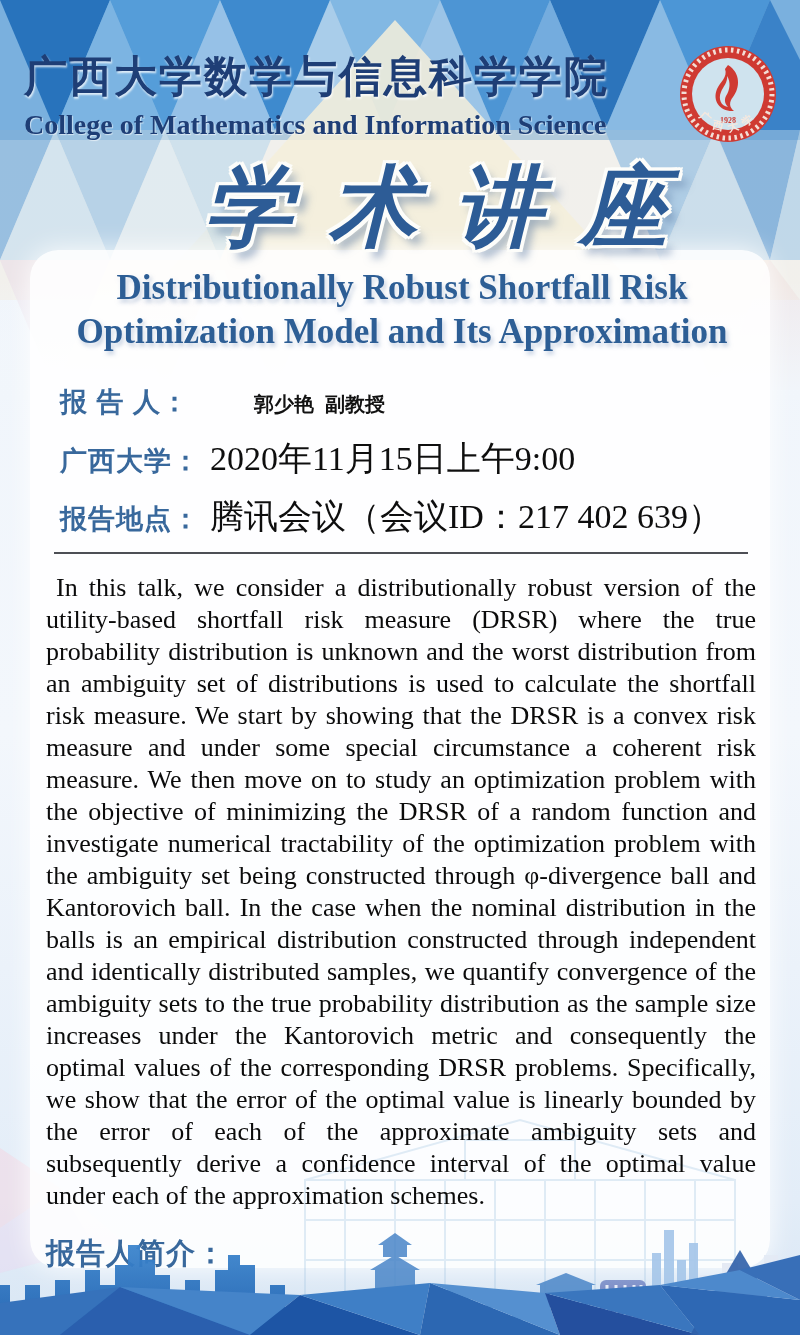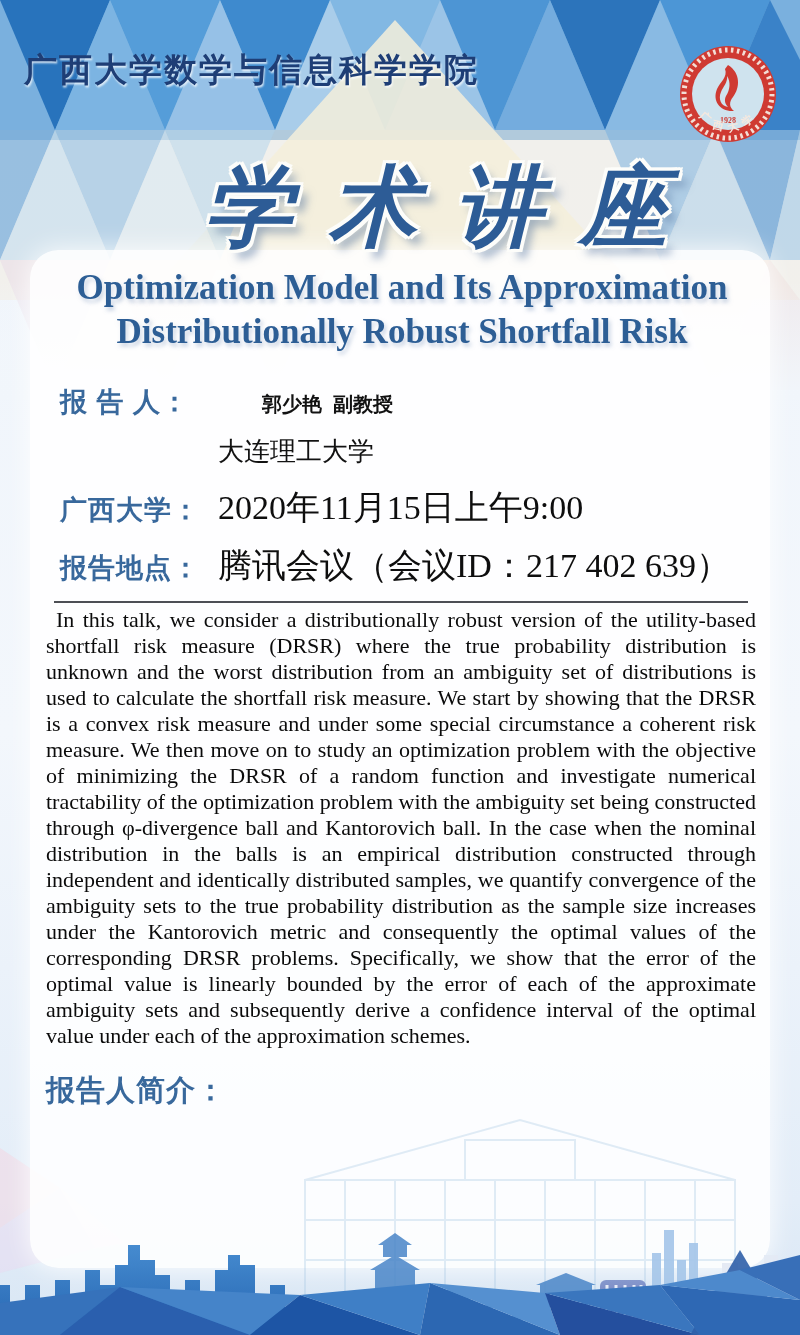--- a/index.html
+++ b/index.html
@@ -6,21 +6,21 @@
   .poster{
     position:relative; width:800px; height:1335px; overflow:hidden;
     background:linear-gradient(180deg,#eef4fb 0%,#f3f7fc 55%,#e3edf8 90%,#d8e6f4 100%);
     font-family:"Liberation Sans", sans-serif;
   }
   svg{display:block;}
   .top-mosaic{position:absolute;top:0;left:0;}
   .header-text{position:absolute;top:48px;left:24px;z-index:3;}
   .college-cn{
     font-family:"Liberation Serif", serif; font-weight:bold;
-    font-size:33px; letter-spacing:2px; color:#1e3e76;
+    font-size:43px; letter-spacing:2px; color:#1e3e76;
     text-shadow:1px 2px 2px rgba(255,255,255,.75);
   }
   .college-en{
     font-family:"Liberation Serif", serif; font-weight:bold;
     font-size:28px; color:#1e3e76; margin-top:3px;
     text-shadow:1px 1px 1px rgba(255,255,255,.6);
   }
   .seal{position:absolute;top:44px;left:678px;width:100px;height:100px;z-index:3;}
   .banner-title{
     position:absolute; top:148px; left:0; width:100%; z-index:3;
@@ -41,40 +41,40 @@
     box-shadow:0 0 26px rgba(255,255,255,.9);
   }
   .panel > *{position:relative;z-index:1;}
   .watermark{position:absolute;left:255px;top:600px;z-index:0;opacity:.34;}
   .talk-title{
     text-align:center; font-family:"Liberation Serif", serif; font-weight:bold;
     font-size:35px; line-height:44px; color:#2d5e95;
     text-shadow:0 0 6px #ffffff, 2px 3px 4px rgba(125,152,190,.55);
   }
   .info-section{margin-top:30px;padding-left:14px;}
-  .info-row{display:flex;align-items:baseline;gap:8px;}
+  .info-row{display:flex;align-items:baseline;}
   .info-label{
     color:#38689c; font-weight:bold; font-size:27px; width:150px; flex-shrink:0;
     white-space:pre-wrap; letter-spacing:1px;
   }
   .speaker-name{font-size:20px;font-weight:bold;color:#121212;white-space:pre-wrap;margin-left:44px;}
   .speaker-affiliation{font-size:26px;color:#121212;}
   .row-affil{margin-top:14px;}
   .row-time{margin-top:16px;}
   .row-venue{margin-top:12px;}
   .serif-value{
     font-family:"Liberation Serif", serif; font-size:34px; color:#0e0e0e; white-space:pre-wrap;
   }
   .divider{margin:12px 10px 0 8px;border:none;border-top:2px solid #4d4f55;height:0;}
   .section-heading{
     margin-top:12px; color:#38689c; font-weight:bold; font-size:29px; letter-spacing:1px;
   }
   .abstract-body{
-    margin:4px 2px 0 0; font-family:"Liberation Serif", serif;
-    font-size:22px; line-height:26px; text-align:justify; color:#0b0b0b;
+    margin:18px 2px 0 0; font-family:"Liberation Serif", serif;
+    font-size:26px; line-height:32px; text-align:justify; color:#0b0b0b;
     text-indent:10px;
   }
   .bio-heading{margin-top:22px;}
   .bio-body{
     margin:6px 2px 0 0; font-family:"Liberation Serif", serif;
     font-size:22px; line-height:29.5px; text-align:justify; color:#0b0b0b;
     text-indent:2em;
   }
   .pastel-corner{position:absolute;left:0;top:1148px;z-index:1;}
   .skyline{position:absolute;left:0;bottom:0;z-index:4;}
@@ -121,20 +121,21 @@
     <polygon points="110,260 220,260 165,390" fill="#f4e4d8" opacity="0.5"></polygon>
     <polygon points="55,390 110,260 165,390" fill="#f7eede" opacity="0.45"></polygon>
     <polygon points="220,260 330,260 275,390" fill="#f6ecd9" opacity="0.4"></polygon>
     <polygon points="660,260 770,260 715,390" fill="#f3dfd8" opacity="0.45"></polygon>
     <polygon points="715,390 770,260 800,300 800,390" fill="#edd9da" opacity="0.4"></polygon>
     <rect x="0" y="280" width="800" height="120" fill="url(#fadeWhite)"></rect>
   </svg>
 
   <div class="header-text">
     <div class="college-cn">广西大学数学与信息科学学院</div>
+    <div class="college-en">College of Mathematics and Information Science</div>
   </div>
 
   <svg class="seal" viewBox="0 0 100 100">
     <circle cx="50" cy="50" r="48" fill="#cf3a32"></circle>
     <circle cx="50" cy="50" r="44" fill="none" stroke="#f3ded6" stroke-width="5" stroke-dasharray="2.5 3.5"></circle>
     <circle cx="50" cy="50" r="36" fill="#cfe3ee"></circle>
     <path d="M50,21 C63,29 62,44 55,53 C51,58 51,63 56,67 C42,68 34,57 39,45 C42,38 50,33 47,25 Z" fill="#cf3a32"></path>
     <path d="M49,32 C53,38 52,46 48,52 C46,56 47,60 50,63 C43,62 40,55 43,48 C45,43 50,38 49,32 Z" fill="#cfe3ee"></path>
     <text x="50" y="79" text-anchor="middle" font-size="8" font-weight="bold" fill="#cf3a32" font-family="Liberation Serif, serif">1928</text>
     <defs>
@@ -161,31 +162,27 @@
         <line x1="160" y1="330" x2="160" y2="510"></line>
         <line x1="210" y1="330" x2="210" y2="510"></line>
         <line x1="260" y1="330" x2="260" y2="510"></line>
         <line x1="310" y1="330" x2="310" y2="510"></line>
         <line x1="360" y1="330" x2="360" y2="510"></line>
         <line x1="410" y1="330" x2="410" y2="510"></line>
         <rect x="180" y="290" width="110" height="40"></rect>
       </g>
     </svg>
 
+    <div class="talk-title">Distributionally Robust Shortfall Risk</div>
     <div class="talk-title">Optimization Model and Its Approximation</div>
-    <div class="talk-title">Distributionally Robust Shortfall Risk</div>
 
     <div class="info-section">
       <div class="info-row">
         <span class="info-label">报 告 人：</span>
         <span class="speaker-name">郭少艳  副教授</span>
-      </div>
-      <div class="info-row row-affil">
-        <span class="info-label"></span>
-        <span class="speaker-affiliation">大连理工大学</span>
       </div>
       <div class="info-row row-time">
         <span class="info-label">广西大学：</span>
         <span class="serif-value">2020年11月15日上午9:00</span>
       </div>
       <div class="info-row row-venue">
         <span class="info-label">报告地点：</span>
         <span class="serif-value">腾讯会议（会议ID：217 402 639）</span>
       </div>
     </div>

